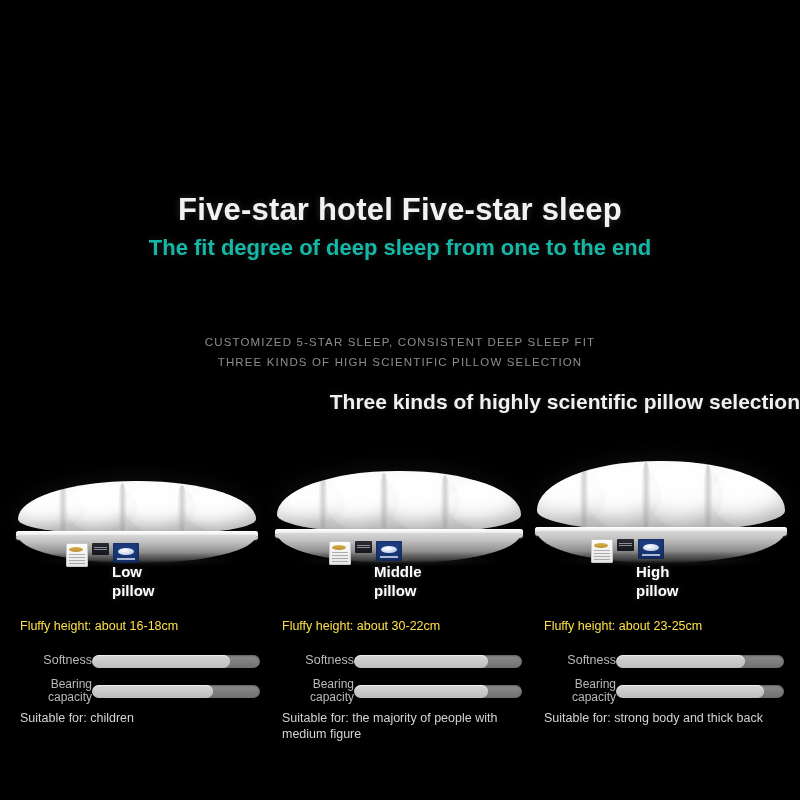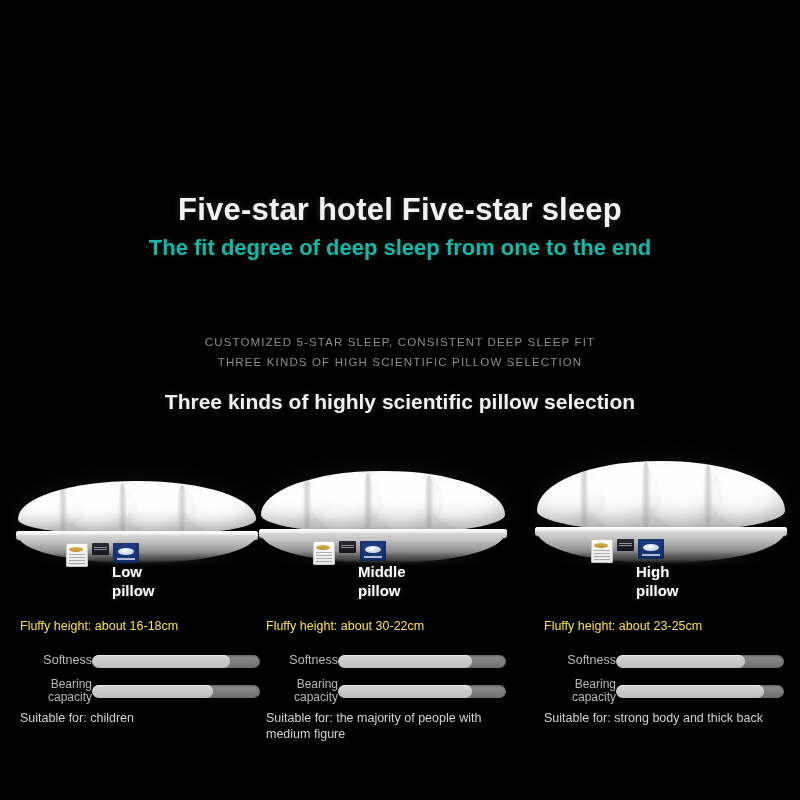--- a/index.html
+++ b/index.html
@@ -61,21 +61,21 @@
     letter-spacing: 1.15px;
     line-height: 1.75;
     font-weight: 400;
   }
 
   .section-title {
     position: absolute;
     top: 390px;
     left: 0;
     width: 800px;
-    text-align: center;
+    text-align: right;
     font-size: 21px;
     font-weight: bold;
     color: #f0f0f0;
     text-shadow: 0 0 6px rgba(255,255,255,0.14);
   }
 
   
   .columns {
     position: absolute;
     top: 455px;
@@ -83,21 +83,21 @@
     width: 800px;
     height: 330px;
   }
   .col {
     position: absolute;
     top: 0;
     width: 258px;
     height: 330px;
   }
   .col-0 { left: 8px; }
-  .col-1 { left: 254px; }
+  .col-1 { left: 270px; }
   .col-2 { left: 532px; }
 
   
   .pillow-stage {
     position: absolute;
     left: 0;
     width: 258px;
     bottom: 222px;
     height: 108px;
   }

